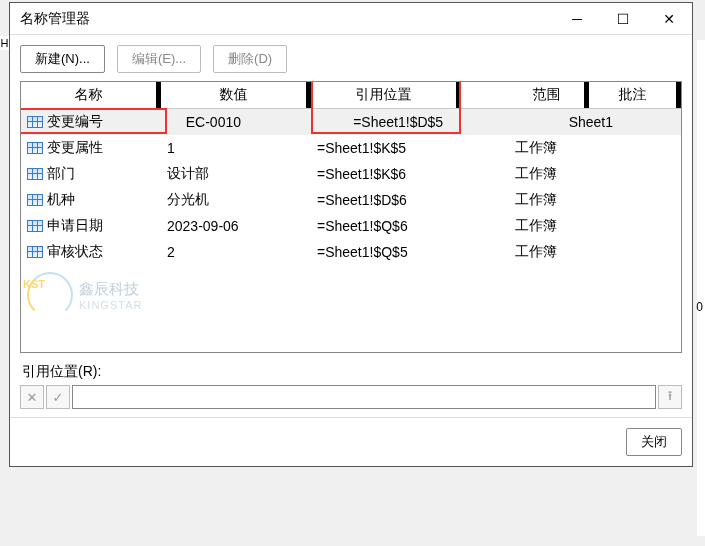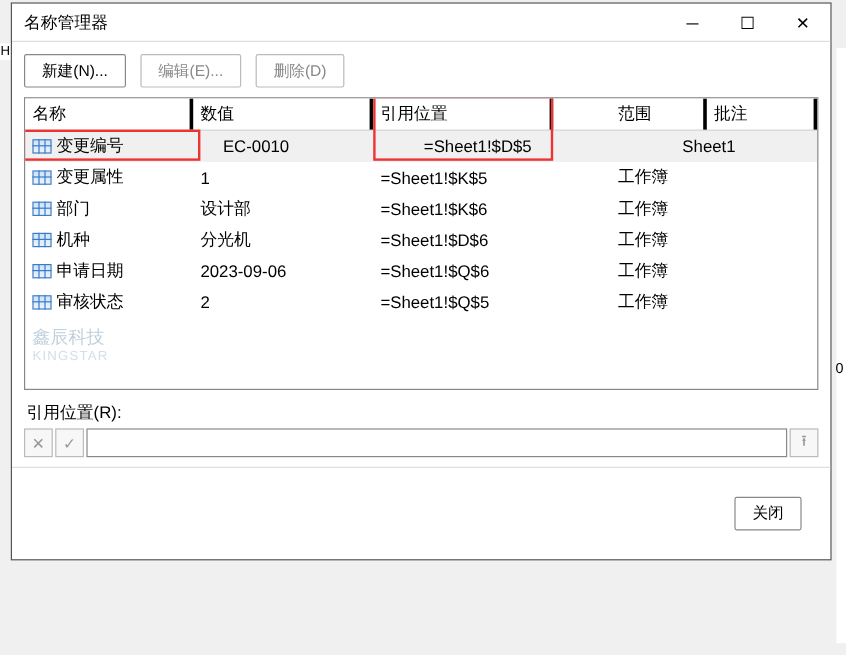--- a/index.html
+++ b/index.html
@@ -9,21 +9,21 @@
   .titlebar .spacer { flex: 1; }
   .tctl { width: 46px; height: 32px; display: flex; align-items: center; justify-content: center; font-size: 14px; }
   .toolbar { padding: 10px 10px 8px 10px; display: flex; gap: 12px; }
   .btn { border: 1px solid #888; background: #fff; padding: 4px 14px; font-size: 13px; font-family: inherit; border-radius: 2px; }
   .btn[disabled] { color: #888; border-color: #bbb; }
   .filterwrap { margin-left: auto; }
   .filterbtn { display: inline-flex; align-items: center; gap: 4px; }
   .chev { font-size: 10px; }
   .gridwrap { margin: 0 10px; border: 1px solid #888; height: 316px; overflow: hidden; position: relative; background: #fff; }
   .ghead { display: flex; border-bottom: 1px solid #ccc; background: #fff; font-size: 14px; }
-  .ghead > div { padding: 4px 6px; border-right: 3px solid #000000; }
+  .ghead > div { padding: 4px 6px; border-right: 5px solid #000000; text-align: center; }
   .col-nm { width: 140px; }
   .col-val { width: 150px; }
   .col-ref { width: 150px; }
   .col-sc { width: 80px; margin-left: 48px; }
   .col-cm { flex: 1; }
   .grow { display: flex; align-items: center; font-size: 14px; height: 26px; }
   .grow > div { padding: 2px 6px; white-space: nowrap; overflow: hidden; }
   .grow.sel { background: #f0f0f0; gap: 35px; }
   .nmcell { display: flex; align-items: center; gap: 4px; }
   .nameicon { width: 16px; height: 12px; position: relative; flex-shrink: 0; }
@@ -35,21 +35,21 @@
   .hl2 { left: 290px; top: -2px; width: 150px; height: 54px; }
   .wm { position: absolute; left: 6px; top: 190px; opacity: .55; display: flex; align-items: center; gap: 6px; }
   .wmcirc { width: 46px; height: 46px; border: 2px solid #8ecae6; border-radius: 50%; border-left-color: #ffb703; border-bottom-color: transparent; position: relative; }
   .wmtxt1 { color: #8aa9c2; font-size: 15px; }
   .wmtxt2 { color: #b0c4d4; font-size: 11px; letter-spacing: 1px; }
   .wmks { color:#ffb703; font-size:11px; font-weight:bold; position:absolute; left:-4px; top:6px; }
   .reflbl { margin: 10px 12px 4px 12px; font-size: 14px; }
   .refrow { margin: 0 10px 8px 10px; display: flex; align-items: center; gap: 2px; }
   .ibtn { width: 24px; height: 24px; border: 1px solid #bbb; display: flex; align-items: center; justify-content: center; background: #f7f7f7; color: #999; }
   .refinput { flex: 1; border: 1px solid #888; height: 24px; padding: 0 6px; font-family: inherit; font-size: 13px; }
-  .footer { margin-top: auto; padding: 24px; display: flex; justify-content: flex-end; border-top: 1px solid #ddd; }
+  .footer { margin-top: auto; padding: 10px; display: flex; justify-content: flex-end; border-top: 1px solid #ddd; }
   .bg-edge { position:absolute; right:0; top:40px; bottom:10px; width:8px; background:#fff; }
   .bg-left { position:absolute; left:0; top:36px; width:9px; height:14px; background:#fff; display:flex; align-items:center; justify-content:center; font-size:11px; }
 </style>
 </head>
 <body>
 
 <div class="bg-left">H</div>
 <div class="bg-edge"></div>
 <div style="position:absolute; right:2px; top:300px; font-size:12px;">0</div>
 
@@ -146,20 +146,24 @@
           </div>
           <div class="col-val">2</div>
           <div class="col-ref">=Sheet1!$Q$5</div>
           <div class="col-sc">工作簿</div>
           <div class="col-cm"></div>
         </div>
       </div>
     <div class="hlred hl1"></div>
     <div class="hlred hl2"></div>
     <div class="wm">
+      <div style="position:relative">
+        <span class="wmks">KST</span>
+        <div class="wmcirc"></div>
+      </div>
       <div>
         <div class="wmtxt1">鑫辰科技</div>
         <div class="wmtxt2">KINGSTAR</div>
       </div>
     </div>
   </div>
 
   <div class="reflbl">引用位置(R):</div>
   <div class="refrow">
     <div class="ibtn">

